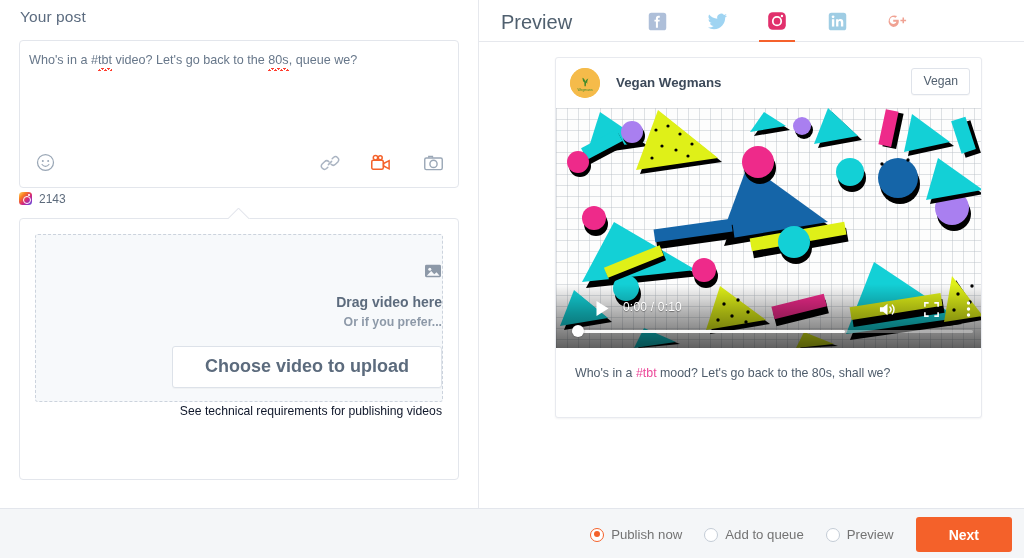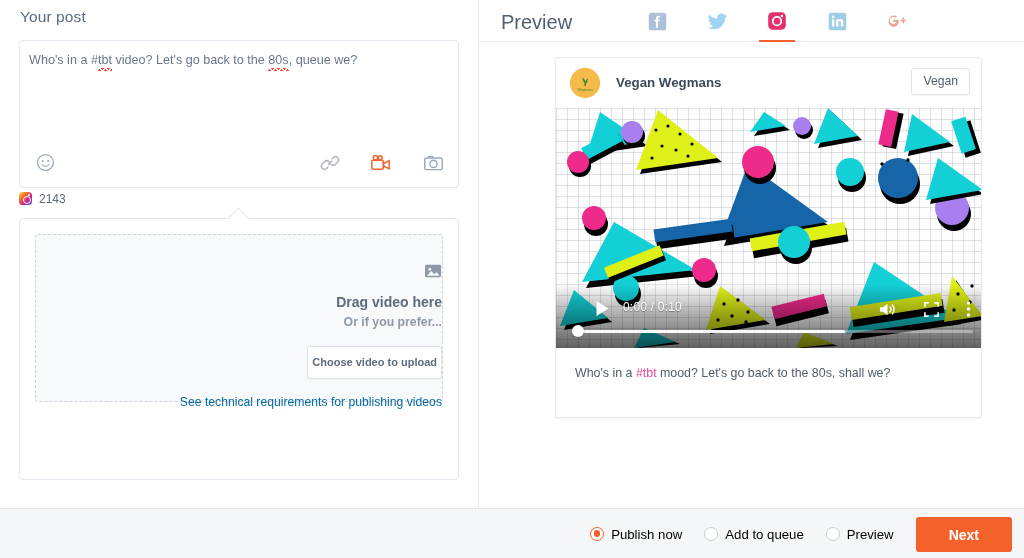--- a/index.html
+++ b/index.html
@@ -87,27 +87,27 @@
   }
   .dropzone {
     position:absolute; left:15px; top:15px; right:15px; height:168px;
     border:1.5px dashed #ccd3dd; border-radius:3px; background:#f7f9fb;
     display:flex; flex-direction:column; align-items:flex-end;
   }
   .dz-icon { margin-top:28px; }
   .dz-title { margin-top:11px; font-size:14px; font-weight:bold; color:#5c6b7d; }
   .dz-sub { margin-top:5px; font-size:12.3px; color:#8d99a8;font-weight:bold; }
   .dz-btn {
-    margin-top:17px; padding:9px 4px 10px; background:#fff;
+    margin-top:17px; padding:9px 32px 10px; background:#fff;
     border:1px solid #dde2e9; border-radius:3px;
-    font-size:11px; font-weight:bold; color:#5c6b7d; cursor:pointer;
+    font-size:18px; font-weight:bold; color:#5c6b7d; cursor:pointer;
     box-shadow:0 1px 1px rgba(0,0,0,.03);
     font-family:"Liberation Sans", sans-serif;
   }
-  .dz-link { margin-top:16px; font-size:12.2px; color:#0369a1; text-decoration:none; cursor:pointer; }
+  .dz-link { margin-top:16px; font-size:12.2px; color:#0f172a; text-decoration:none; cursor:pointer; }
 
   
   .preview-bar {
     position:absolute; left:0; top:0; width:545px; height:42px;
     border-bottom:1px solid #e6e8ed; background:#fff;
   }
   .preview-label {
     position:absolute; left:22px; top:11px;
     font-size:20px; color:#50606f;
   }
@@ -181,22 +181,22 @@
 
   
   .footer {
     position:absolute; left:0; top:508px; width:1024px; height:50px;
     background:#f4f6f8; border-top:1px solid #e3e6ec;
   }
   .footer-inner {
     position:absolute; right:12px; top:0; height:50px; display:flex; align-items:center; gap:0;
   }
   .radio-opt {
-    display:flex; align-items:center; gap:7px; margin-right:22px; cursor:pointer;
-    font-size:13.2px; color:#000000;
+    display:flex; align-items:flex-end; gap:7px; margin-right:22px; cursor:pointer;
+    font-size:13.2px; color:#737373;
   }
   .radio {
     width:14px; height:14px; border-radius:50%; border:1.6px solid #c4ccd6; background:#fff;
     display:block; position:relative; flex:none;
   }
   .radio.on { border-color:#f4612a; }
   .radio.on::after{
     content:""; position:absolute; left:2.4px; top:2.4px; width:6.4px; height:6.4px;
     border-radius:50%; background:#f4612a;
   }

